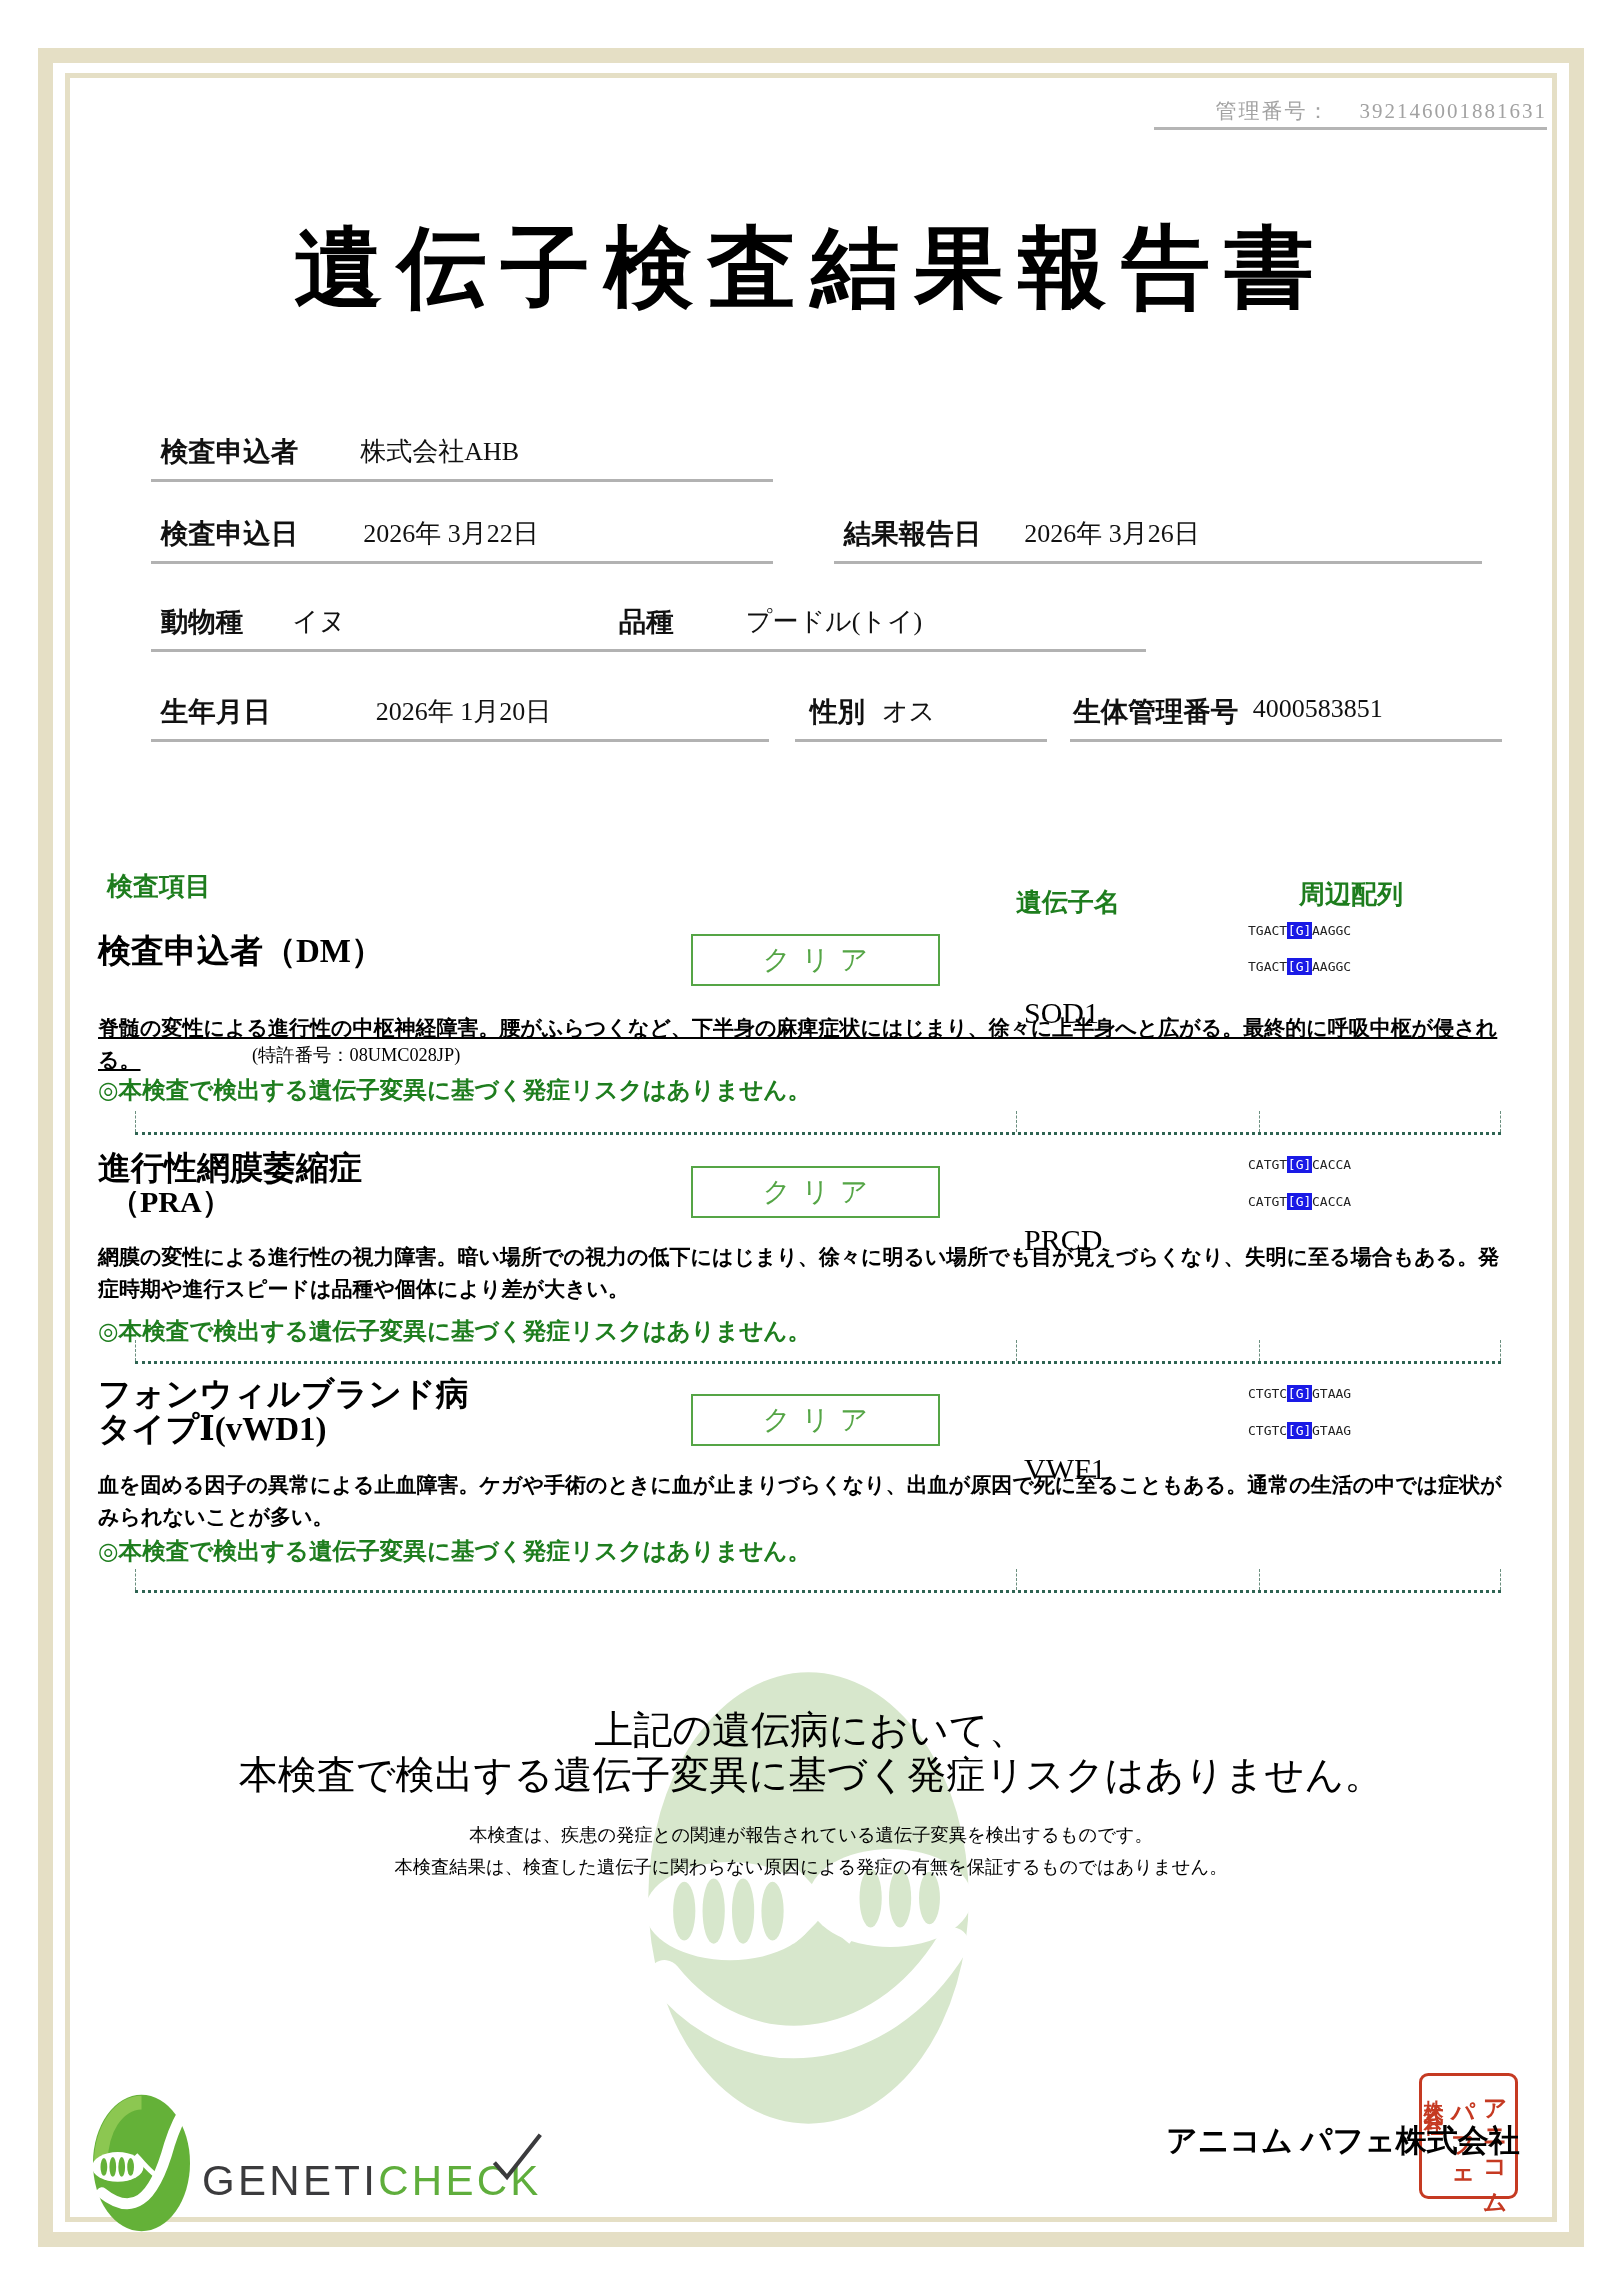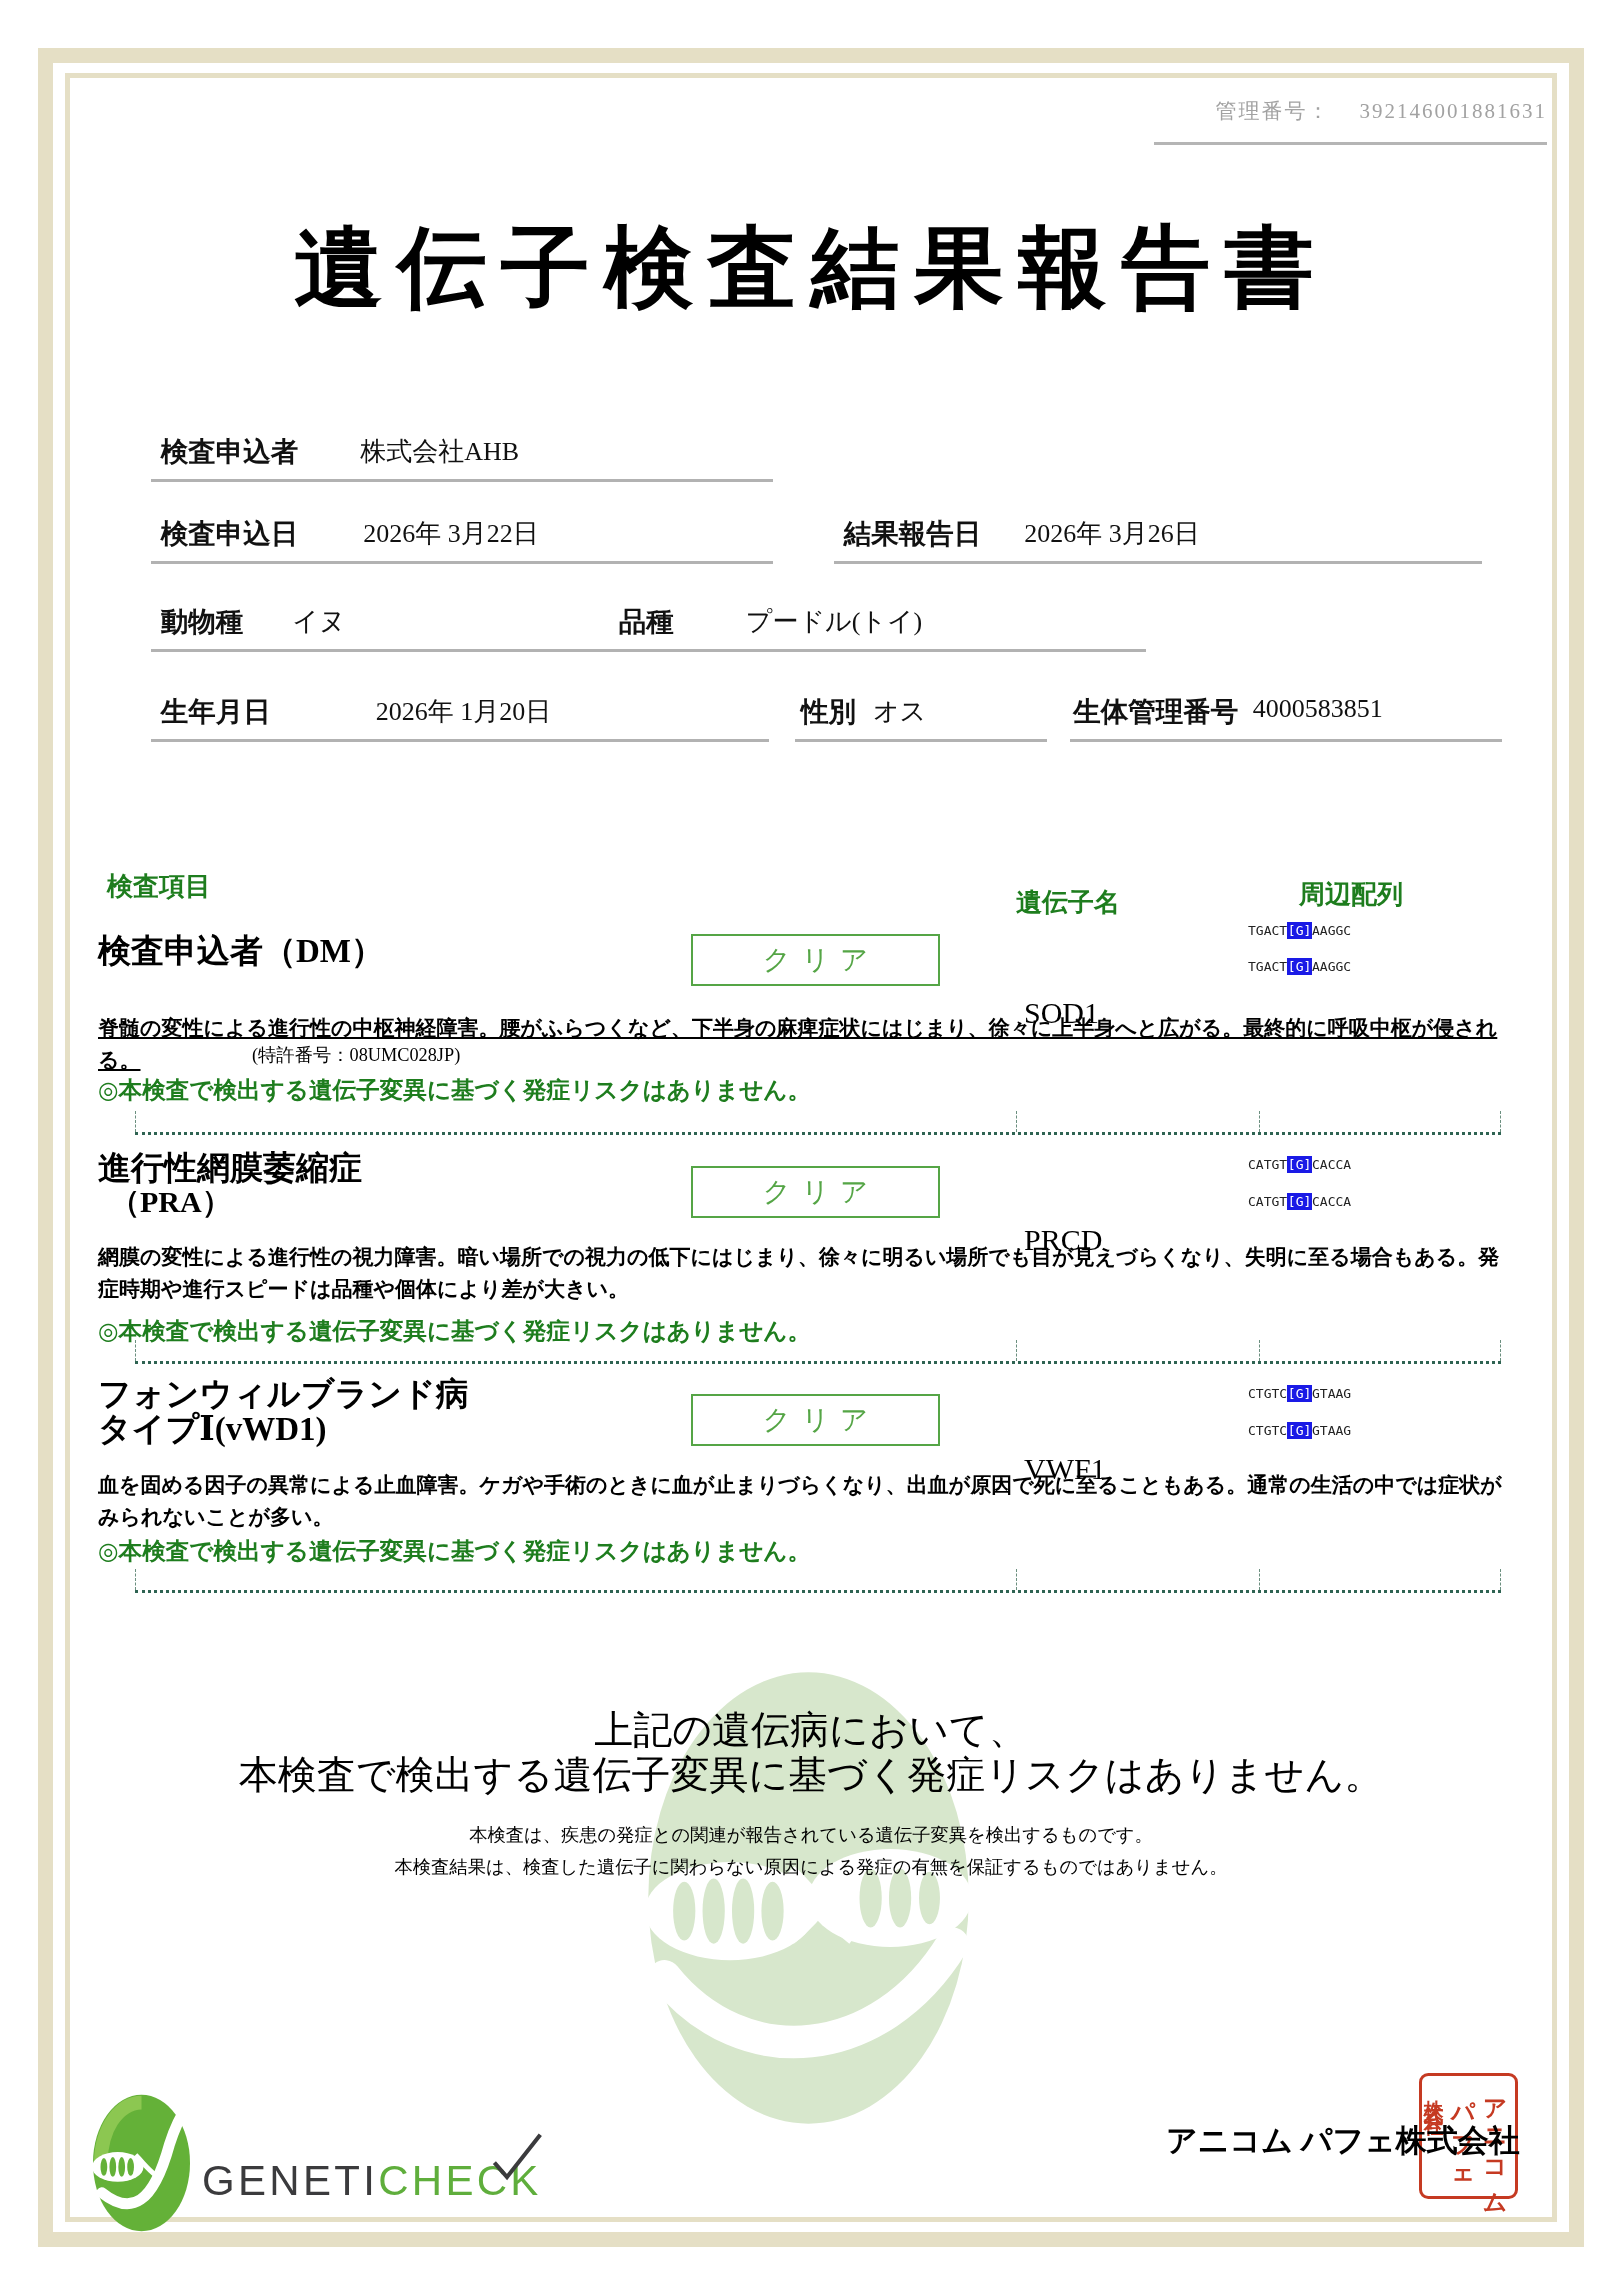--- a/index.html
+++ b/index.html
@@ -19,21 +19,21 @@
   }
   .frame-inner {
     position:absolute; left:65px; right:65px; top:73px; bottom:73px;
     border:5.9px solid #e5dfc5;
   }
 
   
   .control-number {
     position:absolute; top:97px; right:75px; width:393px;
     text-align:right; font-size:21px; letter-spacing:2px;
-    color:#a2a2a2; padding-bottom:17px;
+    color:#a2a2a2; padding-bottom:2px;
     border-bottom:3.9px solid #b5b5b5;
   }
   .doc-title {
     position:absolute; top:208px; left:0; width:100%;
     text-align:center; font-size:89px; font-weight:bold;
     letter-spacing:14.4px; color:#000;
   }
 
   
   .field {
@@ -62,21 +62,21 @@
 
   .f-breed { left:609px; top:604px; width:537px; }
   .f-breed .lbl { margin-left:9.8px; }
   .f-breed .val { margin-left:72px; }
 
   .f-birth { left:151px; top:694px; width:618px; }
   .f-birth .lbl { margin-left:9.8px; }
   .f-birth .val { margin-left:105px; }
 
   .f-sex { left:795px; top:694px; width:252px; }
-  .f-sex .lbl { margin-left:6px; }
+  .f-sex .lbl { margin-left:15px; }
   .f-sex .val { margin-left:17px; }
 
   .f-animalid { left:1070px; top:694px; width:432px; }
   .f-animalid .lbl { margin-left:3.3px; }
   .f-animalid .val { margin-left:14.4px; }
 
   
   .col-head { position:absolute; font-size:26px; font-weight:bold; color:#1e7d1e; white-space:nowrap; }
   .h-item { left:107px;  top:869px; }
   .h-gene { left:1016px; top:885px; }

